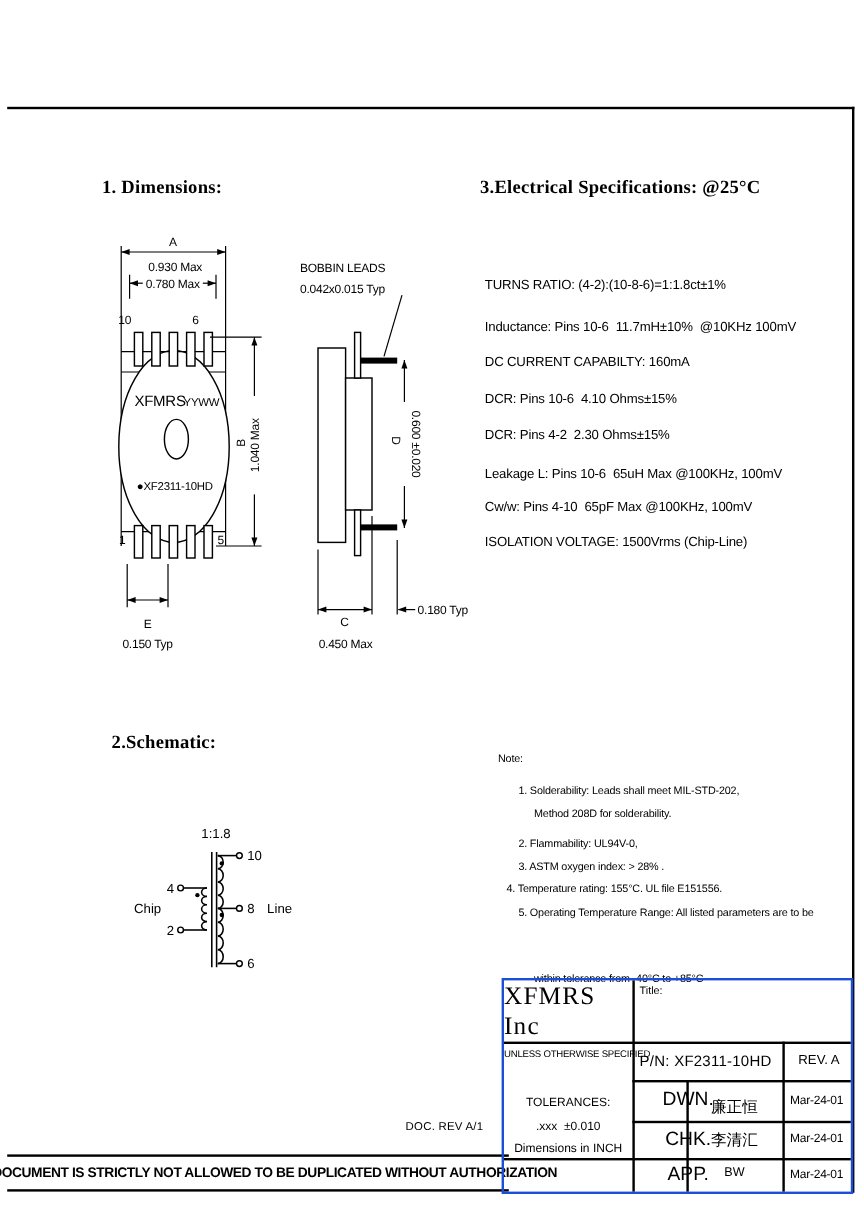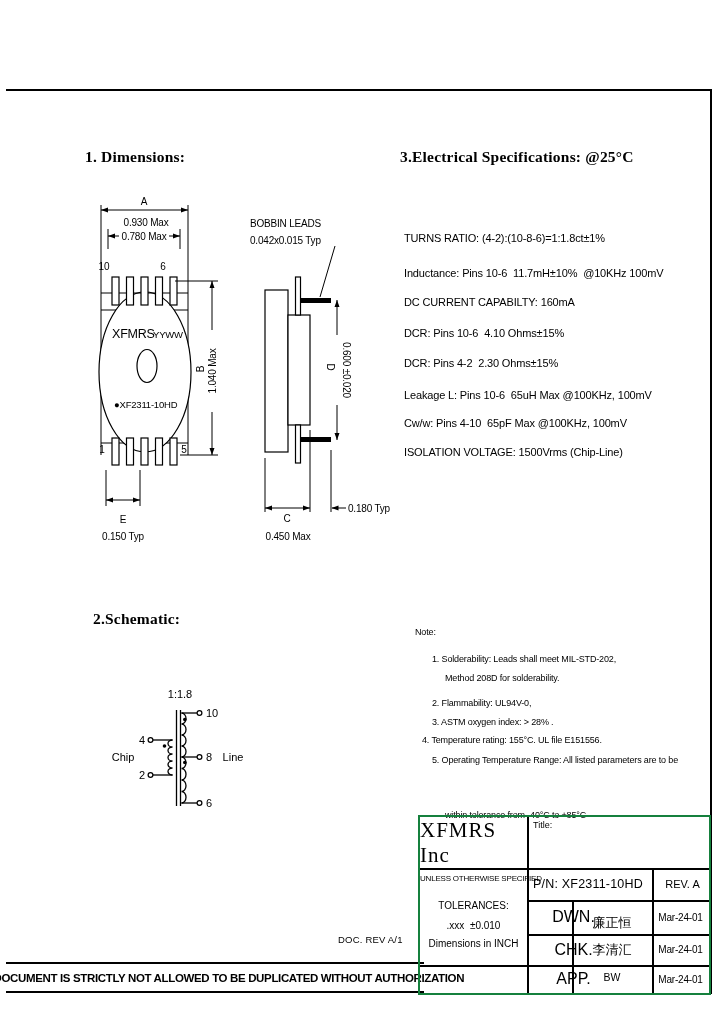--- a/index.html
+++ b/index.html
@@ -20,27 +20,27 @@
     position:absolute;font-size:9px;letter-spacing:-.15px;white-space:pre;line-height:11px;
   }
   .docrev{position:absolute;left:338px;top:934px;font-size:9.5px;letter-spacing:.2px;}
   .banner{
     position:absolute;left:6px;top:962px;width:418px;height:31px;box-sizing:border-box;
     border-top:2.5px solid #000;border-bottom:2.5px solid #000;
     display:flex;align-items:center;justify-content:center;
     font-size:11.5px;font-weight:bold;letter-spacing:-.35px;white-space:pre;
   }
   
-  .tblock{position:absolute;left:418px;top:815px;width:293px;height:180px;box-sizing:border-box;border:2px solid #15803d;}
+  .tblock{position:absolute;left:418px;top:815px;width:293px;height:180px;box-sizing:border-box;border:2px solid #1d4ed8;}
   .tblock .cell{position:absolute;box-sizing:border-box;}
   .company{font-family:"Liberation Serif",serif;font-size:21px;letter-spacing:1px;display:flex;align-items:center;justify-content:center;}
   .title-label{position:absolute;left:6px;top:3px;font-size:9px;}
   .title-text{position:absolute;left:0;top:20px;width:100%;text-align:center;font-size:15px;letter-spacing:.5px;white-space:pre;}
   .tb-small{font-size:8px;letter-spacing:-.2px;text-align:center;width:100%;position:absolute;white-space:pre;}
-  .tb-med{font-size:10px;text-align:center;width:100%;position:absolute;white-space:pre;}
+  .tb-med{font-size:10px;text-align:center;width:100%;position:absolute;white-space:pre;margin-top:14px;}
   .cellc{display:flex;align-items:center;justify-content:center;}
   .pn{font-size:12.5px;display:flex;align-items:center;padding-left:6px;letter-spacing:.2px;white-space:pre;}
   .rev{font-size:11px;}
   .rowlab{font-size:16px;margin-left:24px;}
   .sig{font-size:13px;font-family:"Liberation Serif",serif;}
   .date{font-size:10px;letter-spacing:-.2px;}
   .sheet{font-size:12px;letter-spacing:.5px;white-space:pre;}
   svg{position:absolute;overflow:visible;}
   svg text{font-family:"Liberation Sans",sans-serif;fill:#000;}
   svg .ln{stroke:#000;stroke-width:1;fill:none;}

